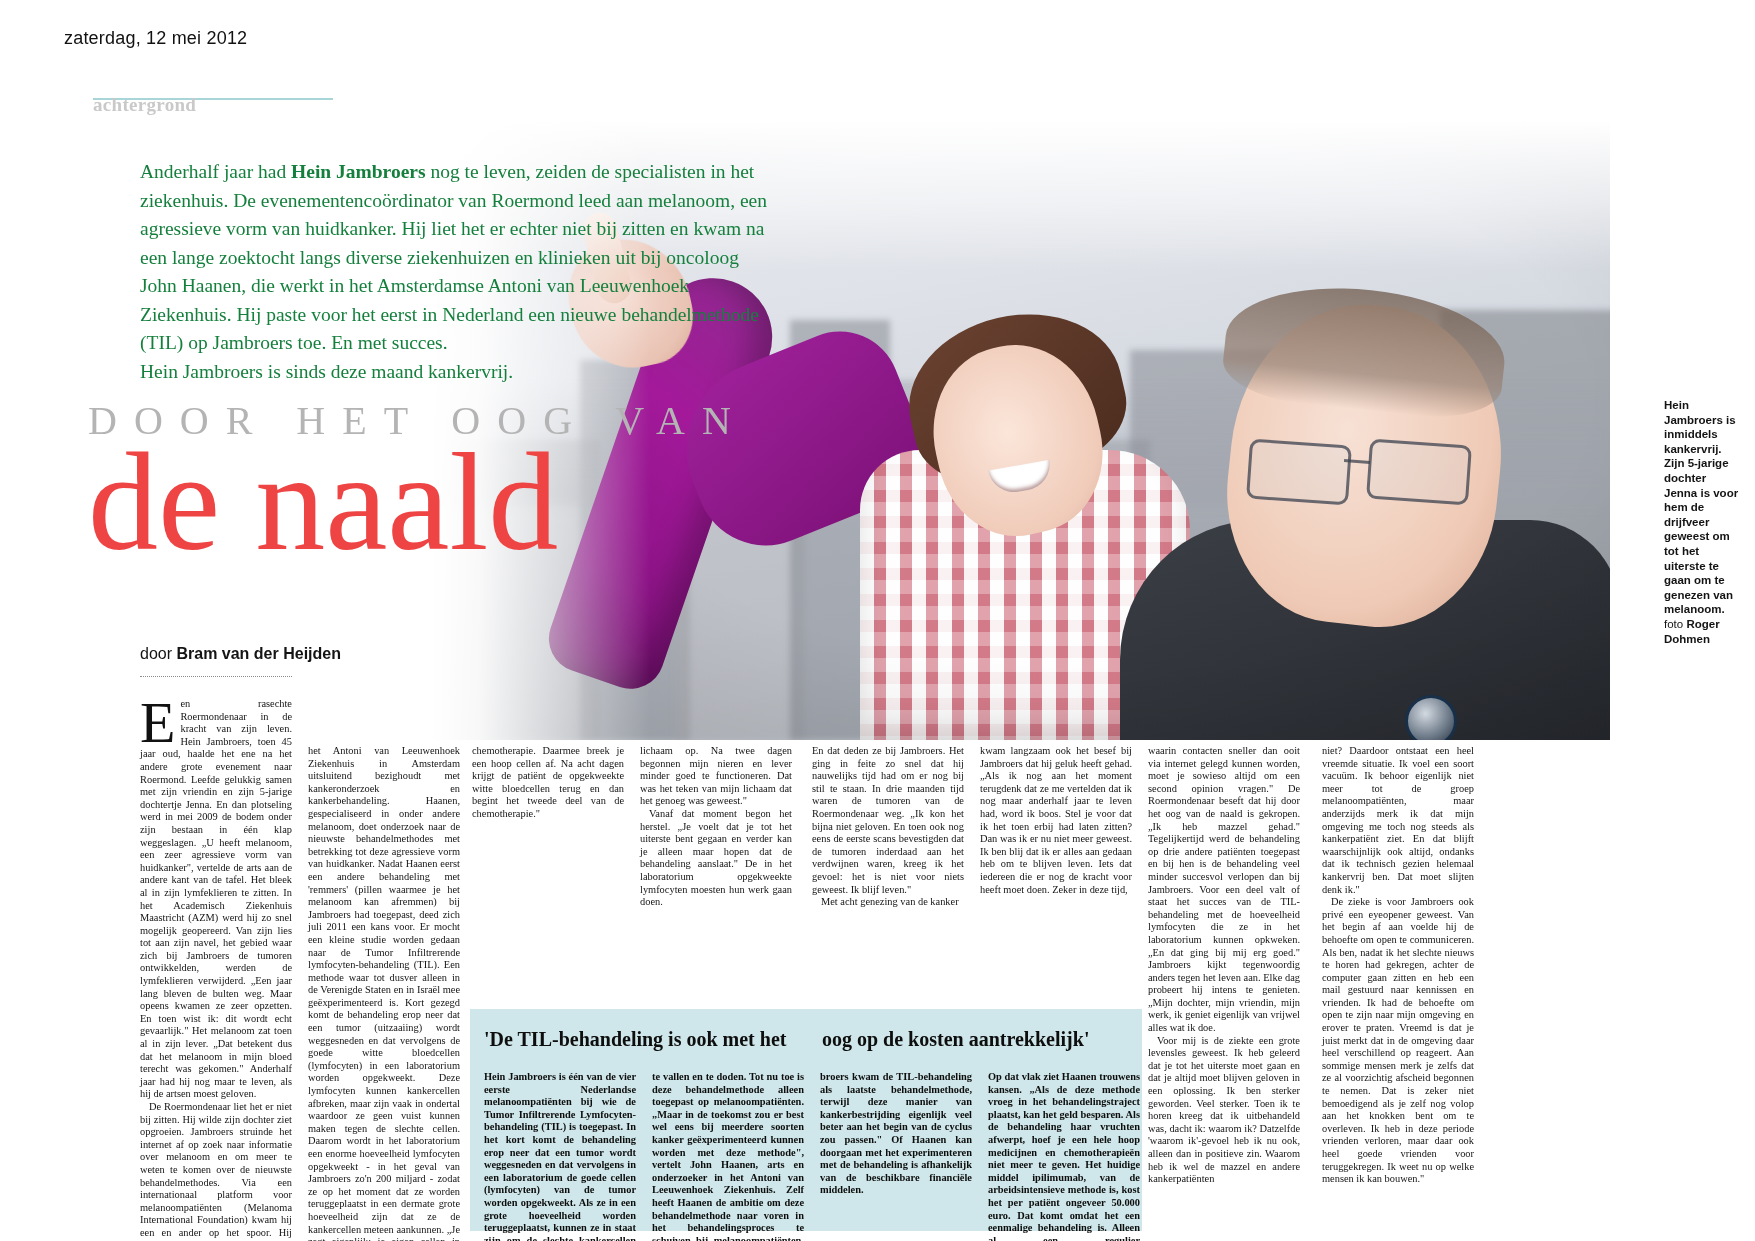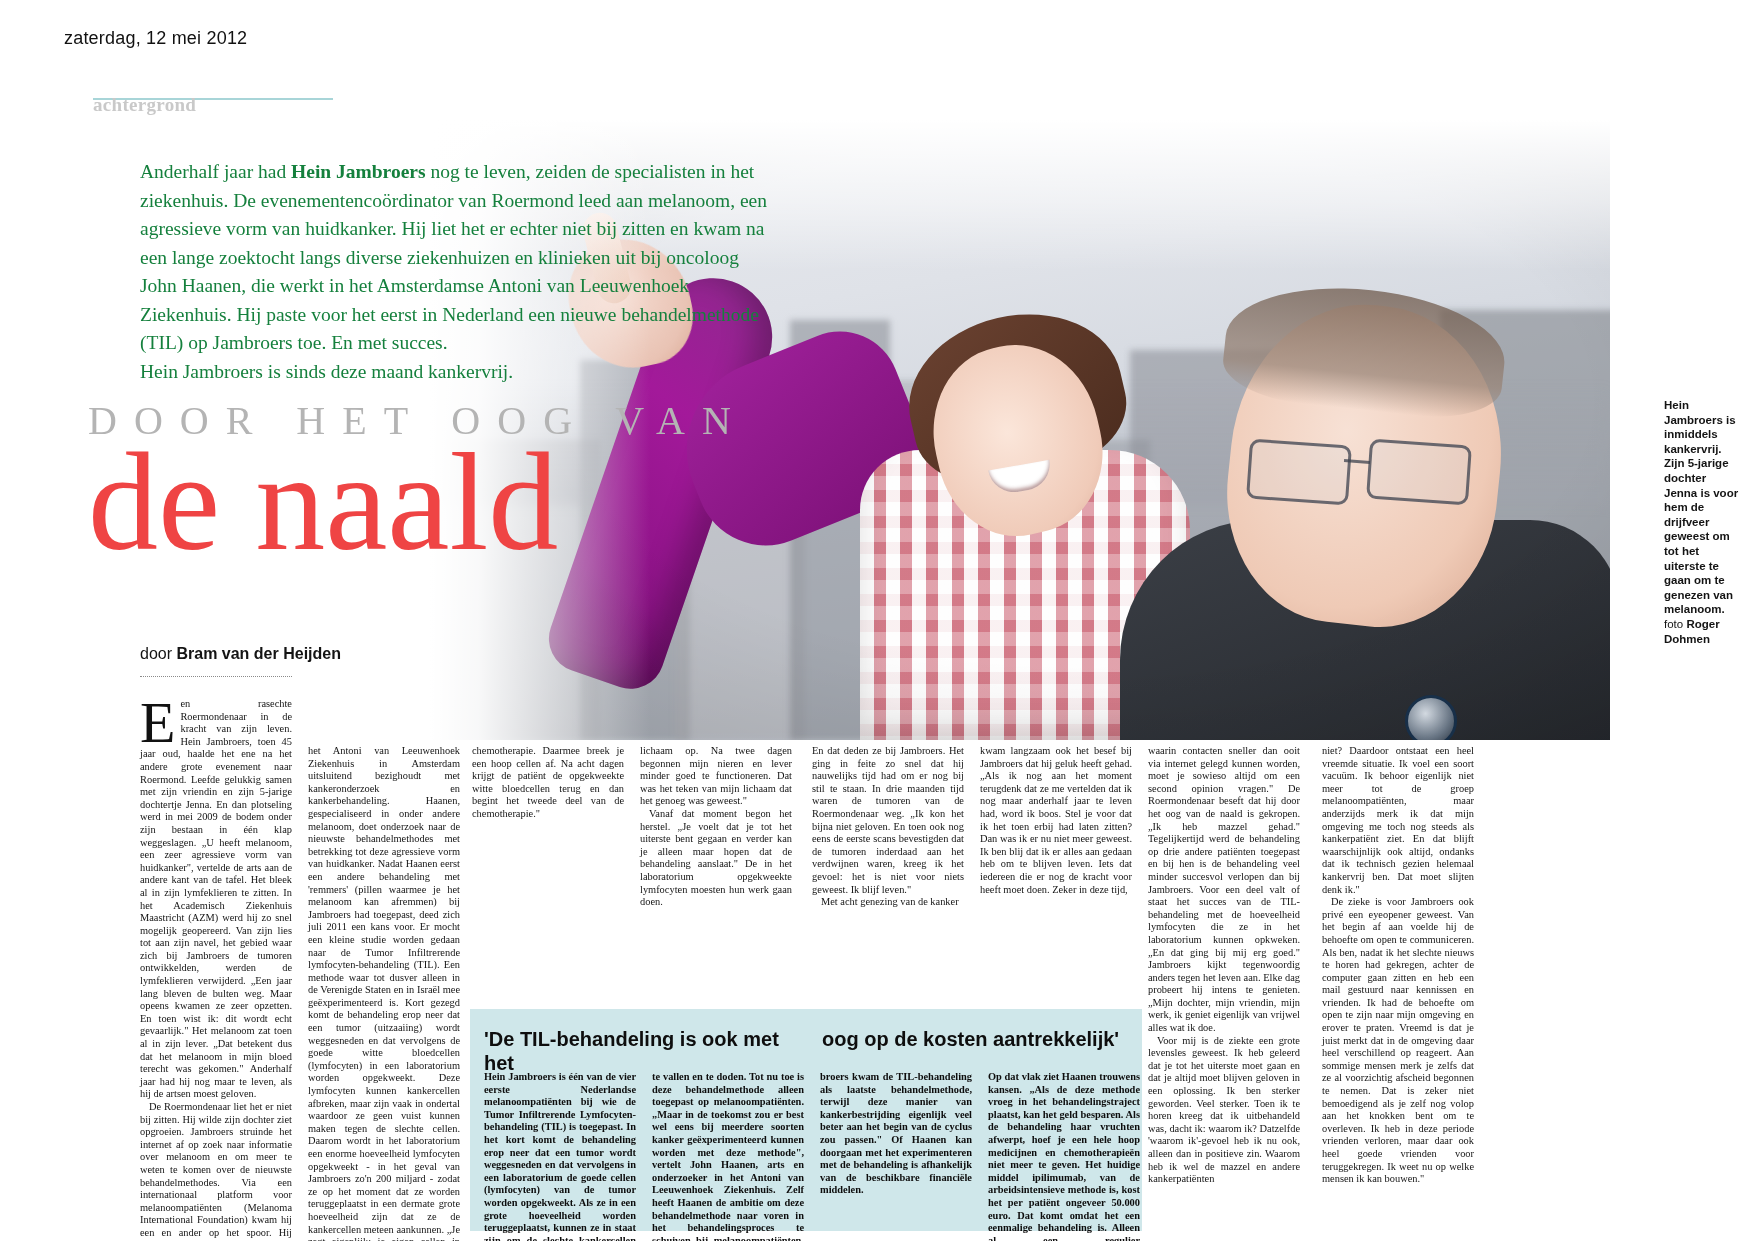--- a/index.html
+++ b/index.html
@@ -323,21 +323,21 @@
     left: 470px;
     top: 1009px;
     width: 672px;
     height: 222px;
     background: #cfe7ea;
     z-index: 5;
   }
   #highlight-box .hl-head {
     position: absolute;
     top: 18px;
-    font-family: Liberation Sans, sans-serif;
+    font-family: Liberation Serif, serif;
     font-size: 20px;
     font-weight: 700;
     color: #0e0e0e;
     line-height: 24px;
   }
   #highlight-box .hl-head.left  { left: 14px;  width: 330px; }
   #highlight-box .hl-head.right { left: 352px; width: 320px; }
 
   .hl-col {
     position: absolute;

